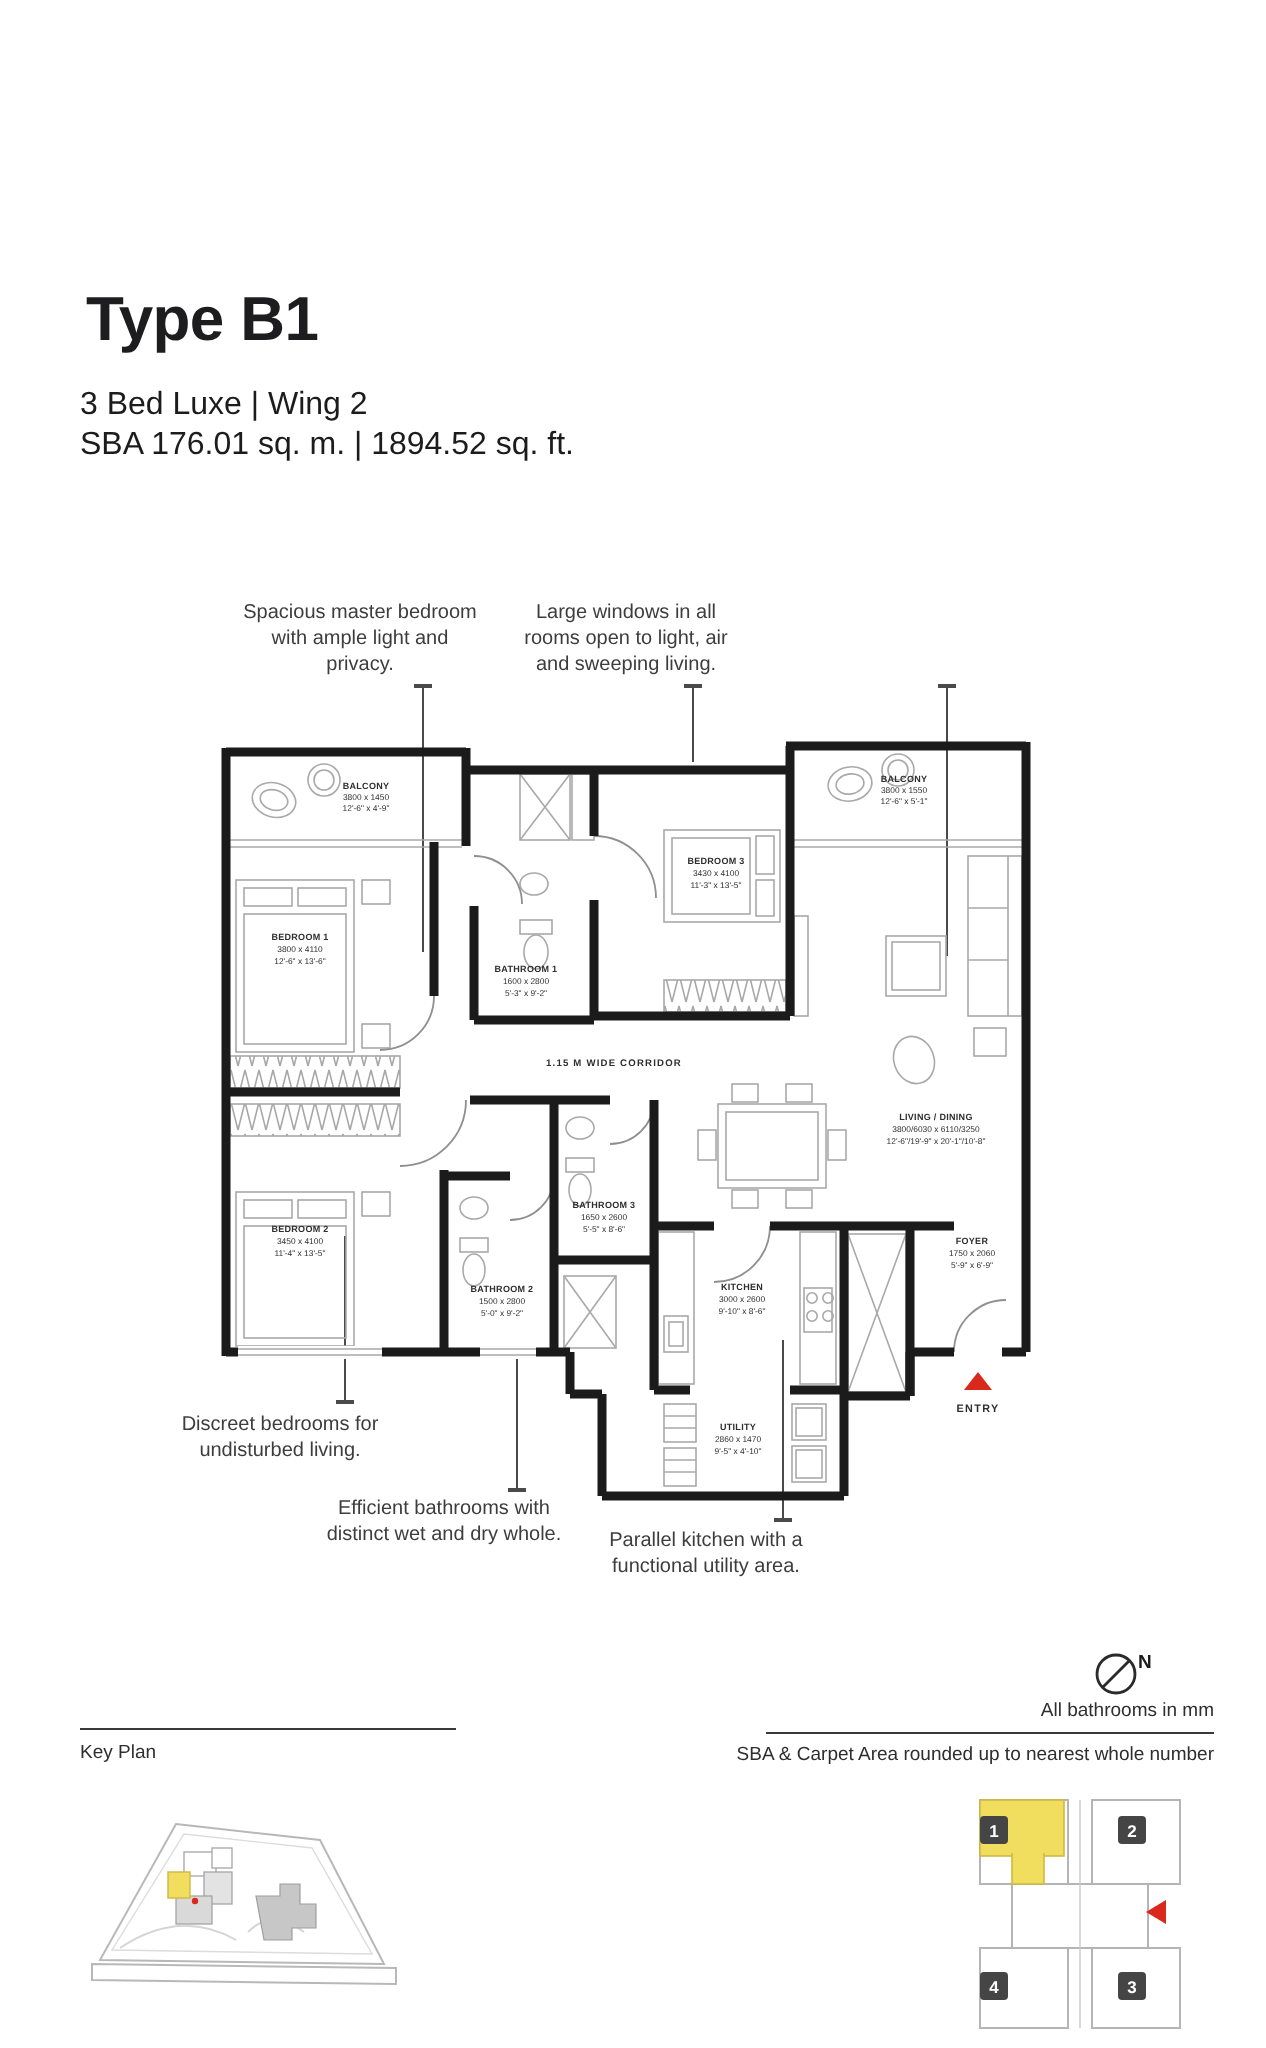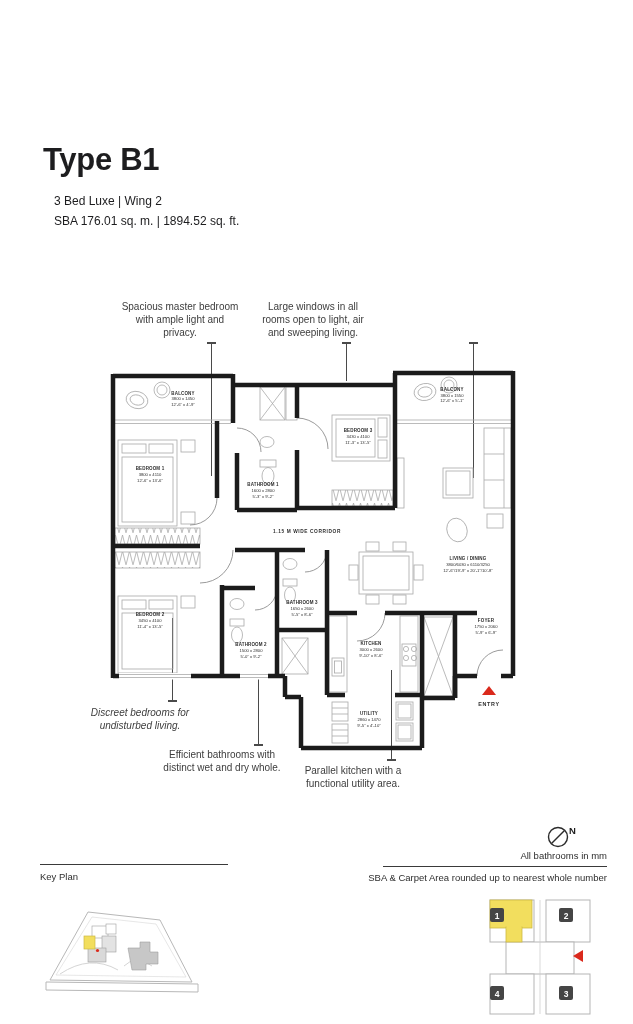--- a/index.html
+++ b/index.html
@@ -1,20 +1,20 @@
 <!DOCTYPE html>
 <html><head>
 <meta charset="utf-8">
 <style>
   html,body{margin:0;padding:0;background:#fff;}
   .page{position:relative;width:633px;height:1024px;background:#fff;overflow:hidden;
         font-family:"Liberation Sans",sans-serif;color:#1d1d1f;margin-top:48px;}
   .abs{position:absolute;}
   .title{left:43px;top:94px;font-size:31px;font-weight:600;letter-spacing:-0.3px;color:#1d1d1f;}
-  .subline{left:54px;font-size:12px;color:#1c1c1e;}
+  .subline{left:40px;font-size:16px;color:#1c1c1e;}
   .callout{width:120px;text-align:center;font-size:10px;line-height:13px;color:#3d3d3d;}
   .leader{width:1px;background:#4a4a4a;}
   .leader-cap{width:9px;height:1.5px;background:#4a4a4a;}
   .rule{height:1px;background:#3a3a3a;}
   .footnote{font-size:9.5px;color:#2e2e2e;}
   .right-align{text-align:right;}
   .plan text{font-family:"Liberation Sans",sans-serif;fill:#2e2e2e;}
   .room-name{font-size:4.5px;font-weight:700;letter-spacing:0.15px;}
   .room-dim{font-size:4.2px;font-weight:400;}
   .corridor-t{font-size:4.8px;font-weight:700;letter-spacing:0.6px;}
@@ -27,21 +27,21 @@
 
 <div class="page">
 
   <div class="abs title">Type B1</div>
   <div class="abs subline" style="top:146px;">3 Bed Luxe | Wing 2</div>
   <div class="abs subline" style="top:166px;text-align:right;">SBA 176.01 sq. m. | 1894.52 sq. ft.</div>
 
   <div class="abs callout" style="left:120px;top:252px;">Spacious master bedroom with ample light and privacy.</div>
   <div class="abs callout" style="left:253px;top:252px;">Large windows in all rooms open to light, air and sweeping living.</div>
 
-  <div class="abs callout" style="left:80px;top:658px;font-style:italic;">Discreet bedrooms for undisturbed living.</div>
+  <div class="abs callout" style="left:80px;top:658px;">Discreet bedrooms for undisturbed living.</div>
   <div class="abs callout" style="left:162px;top:700px;">Efficient bathrooms with distinct wet and dry whole.</div>
   <div class="abs callout" style="left:288px;top:716px;width:130px;">Parallel kitchen with a functional utility area.</div>
 
   <div class="abs leader-cap" style="left:207px;top:294px;"></div>
   <div class="abs leader" style="left:211px;top:295px;height:133px;"></div>
   <div class="abs leader-cap" style="left:342px;top:294px;"></div>
   <div class="abs leader" style="left:346px;top:295px;height:38px;"></div>
   <div class="abs leader-cap" style="left:469px;top:294px;"></div>
   <div class="abs leader" style="left:473px;top:295px;height:135px;"></div>
   <div class="abs leader" style="left:172px;top:570px;height:82px;"></div>

